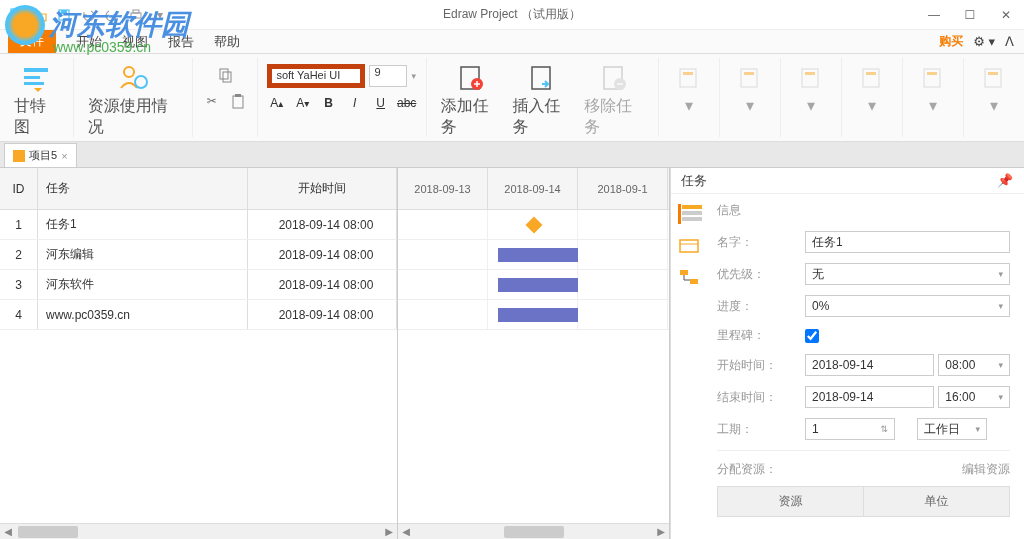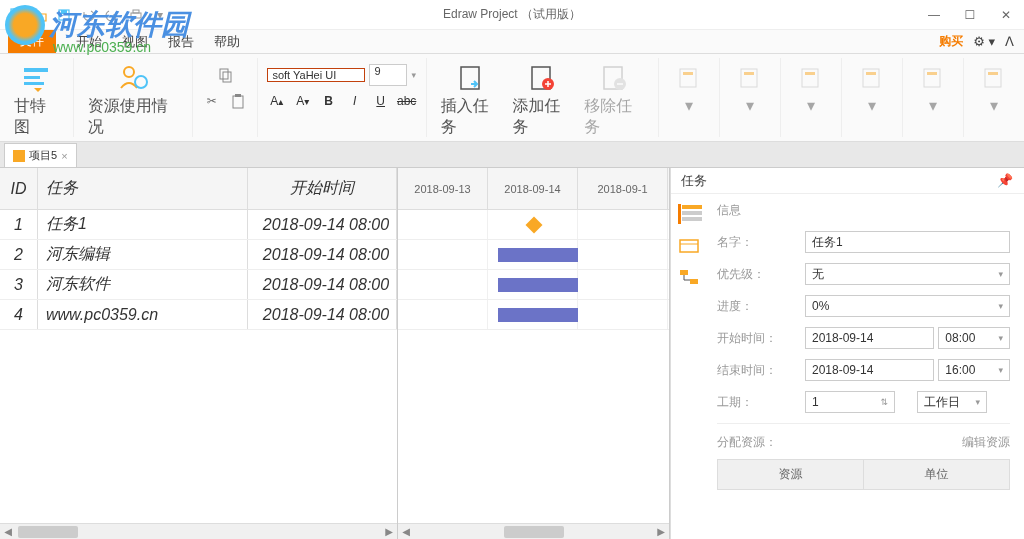--- a/index.html
+++ b/index.html
@@ -24,37 +24,37 @@
 .menubar .buy { color: #f57c00; font-weight: bold; font-size: 12px; }
 .gear-icon, .chev { color: #888; }
 
 .ribbon { height: 88px; display: flex; border-bottom: 1px solid #ddd; background: #fafafa; padding: 4px 0; }
 .ribbon-group { display: flex; flex-direction: column; align-items: center; justify-content: flex-start; padding: 2px 8px; border-right: 1px solid #eee; }
 .big-btn { display: flex; flex-direction: column; align-items: center; gap: 2px; padding: 2px 6px; }
 .big-btn .bicon { width: 32px; height: 32px; display: flex; align-items: center; justify-content: center; }
 .big-btn span { font-size: 16px; color: #555; }
 .ribbon-row { display: flex; gap: 4px; align-items: center; margin-bottom: 4px; }
 .small-ctrl { width: 22px; height: 22px; display: flex; align-items: center; justify-content: center; color: #666; font-size: 12px; }
-.font-select { height: 14px; border: 1px solid #c2410c; background: #fff; padding: 0 4px; font-size: 11px; width: 98px; }
+.font-select { height: 24px; border: 5px solid #c2410c; background: #fff; padding: 0 4px; font-size: 11px; width: 98px; }
 .font-size { height: 22px; border: 1px solid #ccc; background: #fff; padding: 0 4px; font-size: 11px; width: 38px; }
 .fmt-btn { width: 22px; height: 22px; display: flex; align-items: center; justify-content: center; font-size: 12px; }
 .disabled { opacity: 0.5; justify-content: space-between; }
 
 .tabbar { height: 26px; background: #e8e8e8; display: flex; align-items: flex-end; padding-left: 4px; border-bottom: 1px solid #ccc; }
 .tab { background: #fff; border: 1px solid #ccc; border-bottom: none; padding: 4px 8px; font-size: 11px; display: flex; align-items: center; gap: 4px; }
 .tab .closex { color: #999; }
 .proj-icon { width: 12px; height: 12px; background: #f9a825; }
 
 .workspace { display: flex; height: 371px; }
 .table-pane { width: 398px; border-right: 1px solid #ccc; display: flex; flex-direction: column; }
 .gantt-pane { flex: 0 0 272px; border-right: 1px solid #ccc; display: flex; flex-direction: column; position: relative; }
 .side-pane { flex: 1; display: flex; flex-direction: column; border-left: 1px solid #ddd; }
 
 .thead { display: flex; background: #f5f5f5; height: 42px; border-bottom: 1px solid #ddd; }
-.thead .th, .trow .td { border-right: 1px solid #ddd; display: flex; align-items: center; justify-content: center; font-size: 16px; font-style: italic; }
+.thead .th, .trow .td { border-right: 1px solid #ddd; display: flex; align-items: center; justify-content: center; font-size: 12px; }
 .th-id, .td-id { width: 38px; }
 .th-task, .td-task { width: 210px; justify-content: flex-start !important; padding-left: 8px; }
 .th-start, .td-start { flex: 1; }
 .trow { display: flex; height: 30px; border-bottom: 1px solid #eee; }
 .td-task, .td-start { justify-content: flex-start; padding-left: 8px; }
 .td-id { justify-content: center; }
 
 .gantt-head { display: flex; height: 42px; background: #f5f5f5; border-bottom: 1px solid #ddd; }
 .gantt-col { flex: 0 0 90px; border-right: 1px solid #ddd; display: flex; align-items: center; justify-content: center; font-size: 11px; color: #666; }
 .gantt-body { position: relative; }
@@ -228,34 +228,34 @@
           <s>abc</s>
         </div>
     </div>
   </div>
   <div class="ribbon-group">
     <div style="display:flex;">
       <div class="big-btn">
         <div class="bicon">
             <svg width="28" height="28">
               <rect x="4" y="3" width="18" height="22" fill="none" stroke="#555" stroke-width="1.5"></rect>
-              <path d="M14 20 l6 0 M17 17 l3 3 l-3 3" stroke="#4fc3f7" stroke-width="2" fill="none"></path>
-            </svg>
-          </div>
-        <span>插入任务</span>
-      </div>
-      <div class="big-btn">
-        <div class="bicon">
-            <svg width="28" height="28">
-              <rect x="4" y="3" width="18" height="22" fill="none" stroke="#555" stroke-width="1.5"></rect>
               <circle cx="20" cy="20" r="6" fill="#f44336"></circle>
               <path d="M17 20 h6 M20 17 v6" stroke="#fff" stroke-width="1.5"></path>
             </svg>
           </div>
         <span>添加任务</span>
+      </div>
+      <div class="big-btn">
+        <div class="bicon">
+            <svg width="28" height="28">
+              <rect x="4" y="3" width="18" height="22" fill="none" stroke="#555" stroke-width="1.5"></rect>
+              <path d="M14 20 l6 0 M17 17 l3 3 l-3 3" stroke="#4fc3f7" stroke-width="2" fill="none"></path>
+            </svg>
+          </div>
+        <span>插入任务</span>
       </div>
       <div class="big-btn disabled">
         <div class="bicon">
             <svg width="28" height="28">
               <rect x="4" y="3" width="18" height="22" fill="none" stroke="#aaa" stroke-width="1.5"></rect>
               <circle cx="20" cy="20" r="6" fill="#ccc"></circle>
               <path d="M17 20 h6" stroke="#fff" stroke-width="1.5"></path>
             </svg>
           </div>
         <span>移除任务</span>
@@ -459,20 +459,24 @@
               <span>无</span>
               <span class="caret">▾</span>
             </div>
           </div>
         <div class="form-row">
             <label>进度：</label>
             <div class="finput">
               <span>0%</span>
               <span class="caret">▾</span>
             </div>
+          </div>
+        <div class="form-row">
+            <label>里程碑：</label>
+            <input type="checkbox" class="chk" checked="" style="">
           </div>
         <div class="form-row">
             <label>开始时间：</label>
           <div class="dt-input">
             <div class="dpart" style="flex:2;">
                 <span>2018-09-14</span>
               </div>
             <div class="dpart" style="flex:1;">
                 <span>08:00</span>
                 <span class="caret">▾</span>

